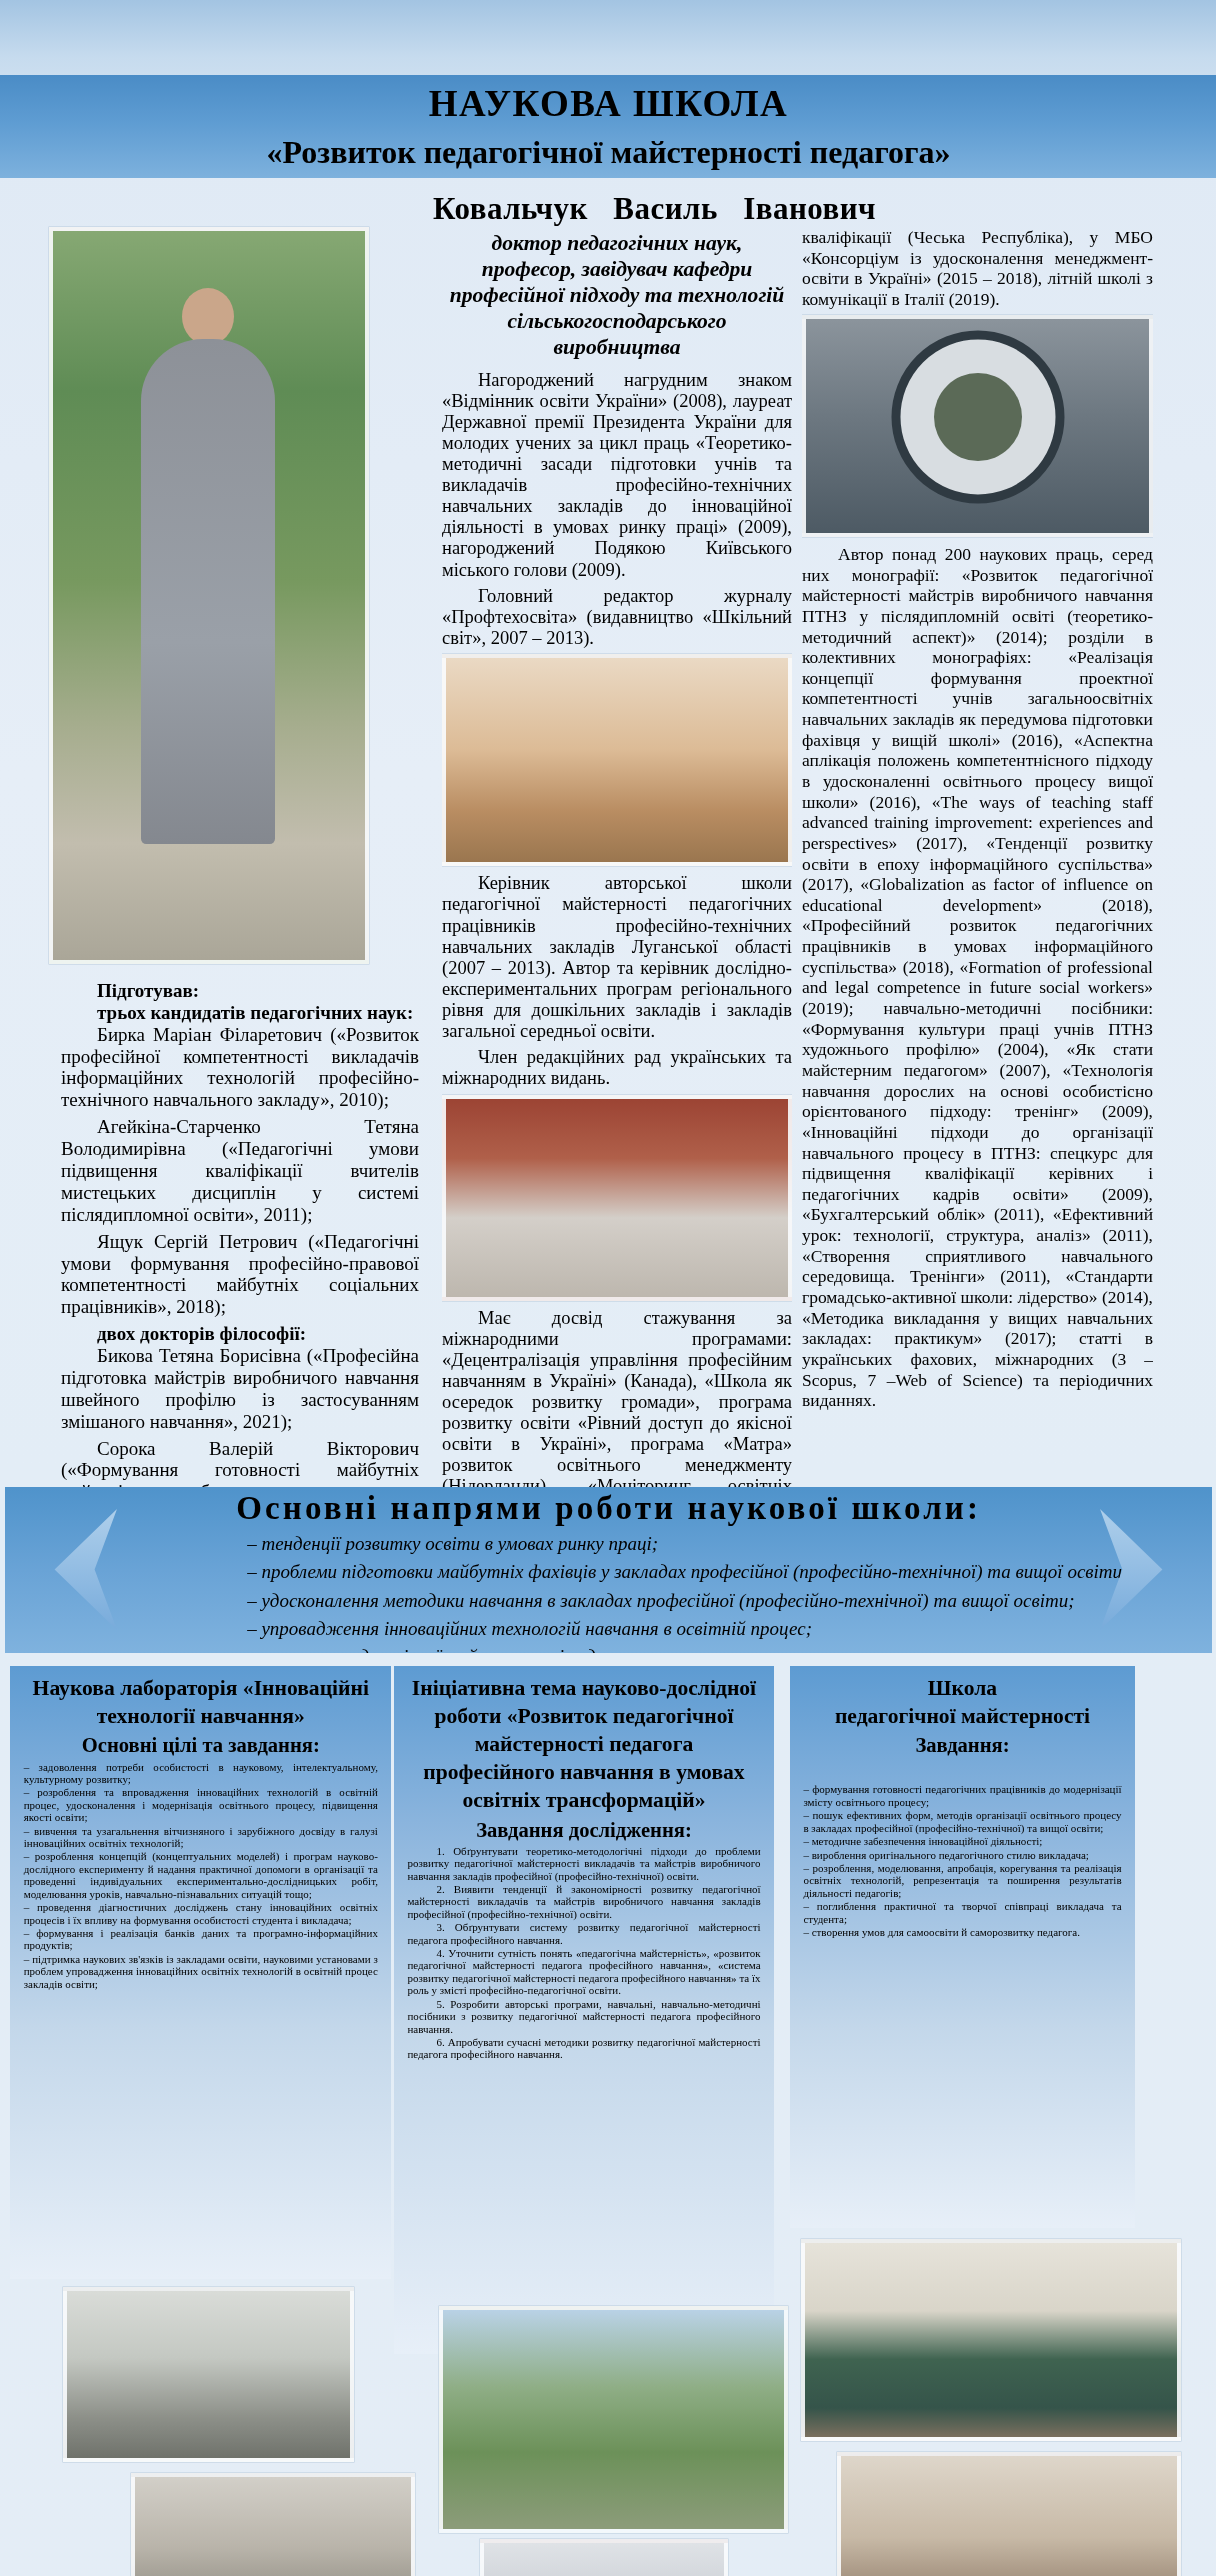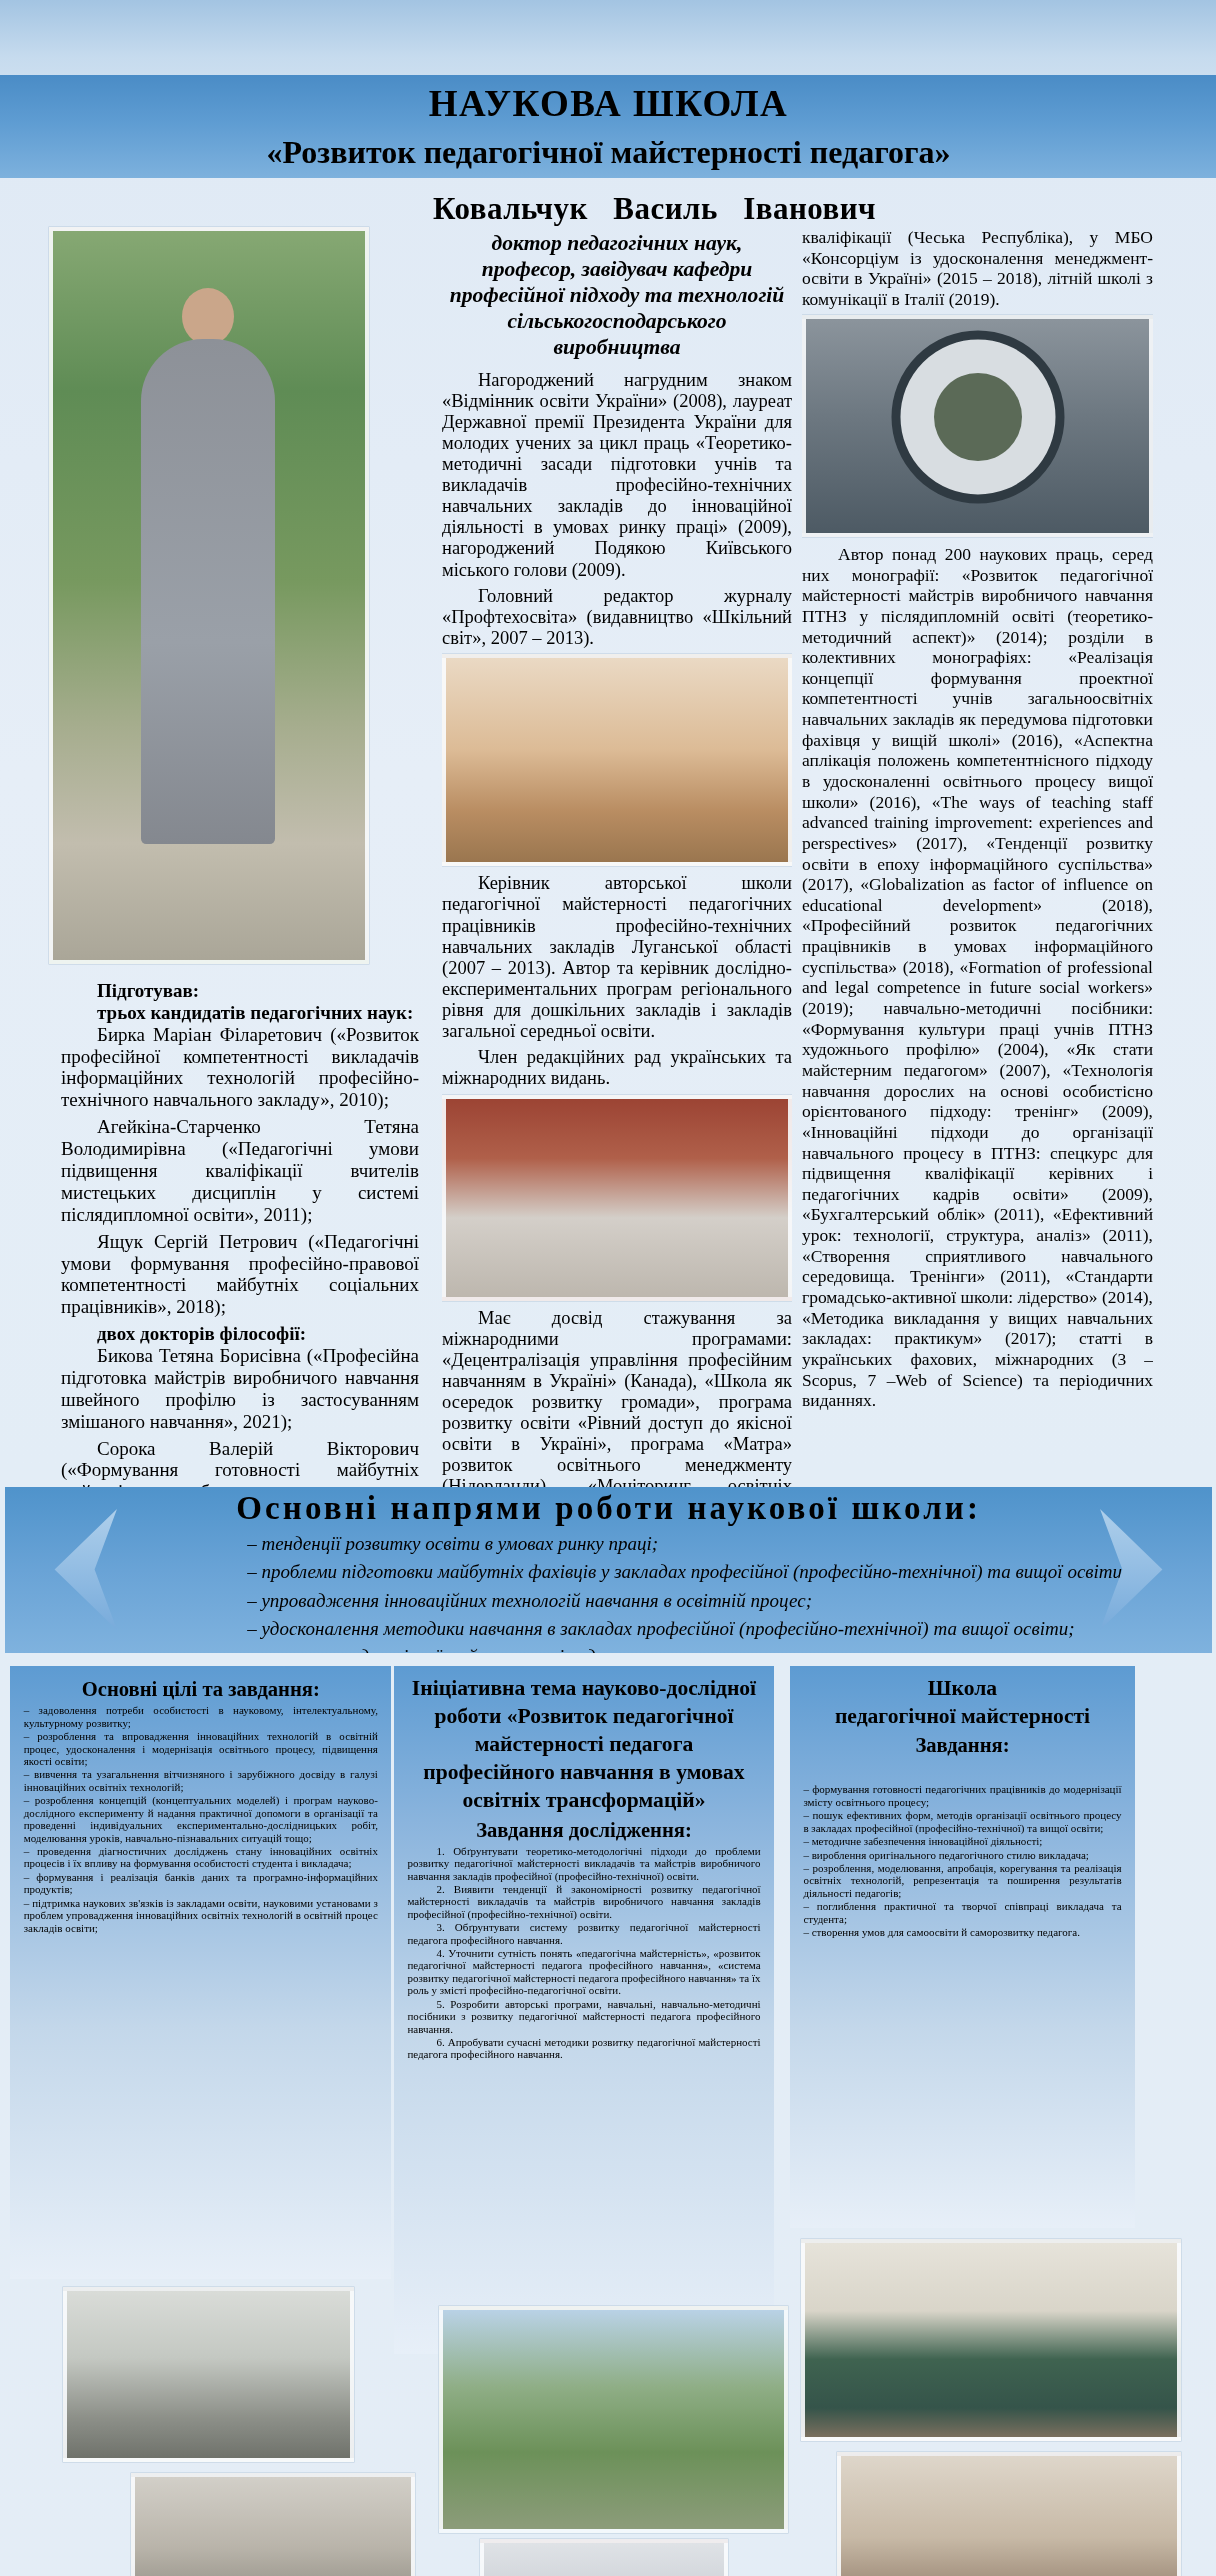--- a/index.html
+++ b/index.html
@@ -115,29 +115,30 @@
     <p class="cont">кваліфікації (Чеська Республіка), у МБО «Консорціум із удосконалення менеджмент-освіти в Україні» (2015 – 2018), літній школі з комунікації в Італії (2019).</p>
     <div class="photo photo-flow ph-doe"></div>
     <p>Автор понад 200 наукових праць, серед них монографії: «Розвиток педагогічної майстерності майстрів виробничого навчання ПТНЗ у післядипломній освіті (теоретико-методичний аспект)» (2014); розділи в колективних монографіях: «Реалізація концепції формування проектної компетентності учнів загальноосвітніх навчальних закладів як передумова підготовки фахівця у вищій школі» (2016), «Аспектна аплікація положень компетентнісного підходу в удосконаленні освітнього процесу вищої школи» (2016), «The ways of teaching staff advanced training improvement: experiences and perspectives» (2017), «Тенденції розвитку освіти в епоху інформаційного суспільства» (2017), «Globalization as factor of influence on educational development» (2018), «Професійний розвиток педагогічних працівників в умовах інформаційного суспільства» (2018), «Formation of professional and legal competence in future social workers» (2019); навчально-методичні посібники: «Формування культури праці учнів ПТНЗ художнього профілю» (2004), «Як стати майстерним педагогом» (2007), «Технологія навчання дорослих на основі особистісно орієнтованого підходу: тренінг» (2009), «Інноваційні підходи до організації навчального процесу в ПТНЗ: спецкурс для підвищення кваліфікації керівних і педагогічних кадрів освіти» (2009), «Бухгалтерський облік» (2011), «Ефективний урок: технології, структура, аналіз» (2011), «Створення сприятливого навчального середовища. Тренінги» (2011), «Стандарти громадсько-активної школи: лідерство» (2014), «Методика викладання у вищих навчальних закладах: практикум» (2017); статті в українських фахових, міжнародних (3 – Scopus, 7 –Web of Science) та періодичних виданнях.</p>
   </div>
 
   <div class="band">
     <div class="band-title">Основні напрями роботи наукової школи:</div>
     <ul>
       <li>– тенденції розвитку освіти в умовах ринку праці;</li>
       <li>– проблеми підготовки майбутніх фахівців у закладах професійної (професійно-технічної) та вищої освіти;</li>
+      <li>– удосконалення методики навчання в закладах професійної (професійно-технічної) та вищої освіти;</li>
       <li>– упровадження інноваційних технологій навчання в освітній процес;</li>
-      <li>– удосконалення методики навчання в закладах професійної (професійно-технічної) та вищої освіти;</li>
       <li>– розвиток педагогічної майстерності педагога.</li>
     </ul>
   </div>
   <div class="arrow left"></div>
   <div class="arrow right"></div>
 
   <div class="panel" id="panelA">
+    <h2>Наукова лабораторія «Інноваційні технології навчання»</h2>
     <h3>Основні цілі та завдання:</h3>
     <ul>
       <li>– задоволення потреби особистості в науковому, інтелектуальному, культурному розвитку;</li>
       <li>– розроблення та впровадження інноваційних технологій в освітній процес, удосконалення і модернізація освітнього процесу, підвищення якості освіти;</li>
       <li>– вивчення та узагальнення вітчизняного і зарубіжного досвіду в галузі інноваційних освітніх технологій;</li>
       <li>– розроблення концепцій (концептуальних моделей) і програм науково-дослідного експерименту й надання практичної допомоги в організації та проведенні індивідуальних експериментально-дослідницьких робіт, моделювання уроків, навчально-пізнавальних ситуацій тощо;</li>
       <li>– проведення діагностичних досліджень стану інноваційних освітніх процесів і їх впливу на формування особистості студента і викладача;</li>
       <li>– формування і реалізація банків даних та програмно-інформаційних продуктів;</li>
       <li>– підтримка наукових зв'язків із закладами освіти, науковими установами з проблем упровадження інноваційних освітніх технологій в освітній процес закладів освіти;</li>
 

